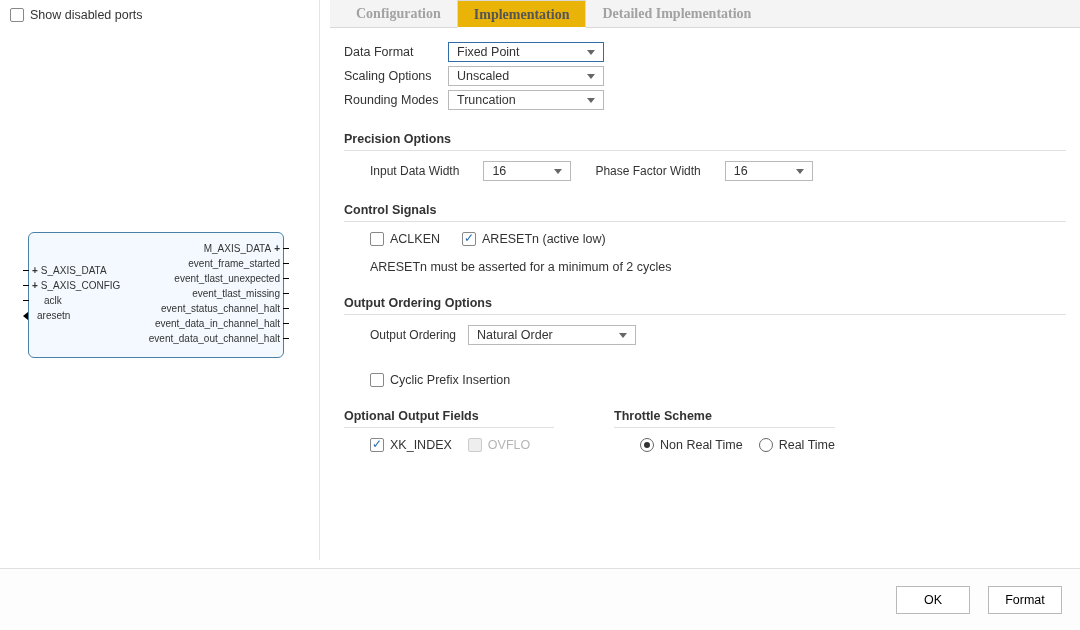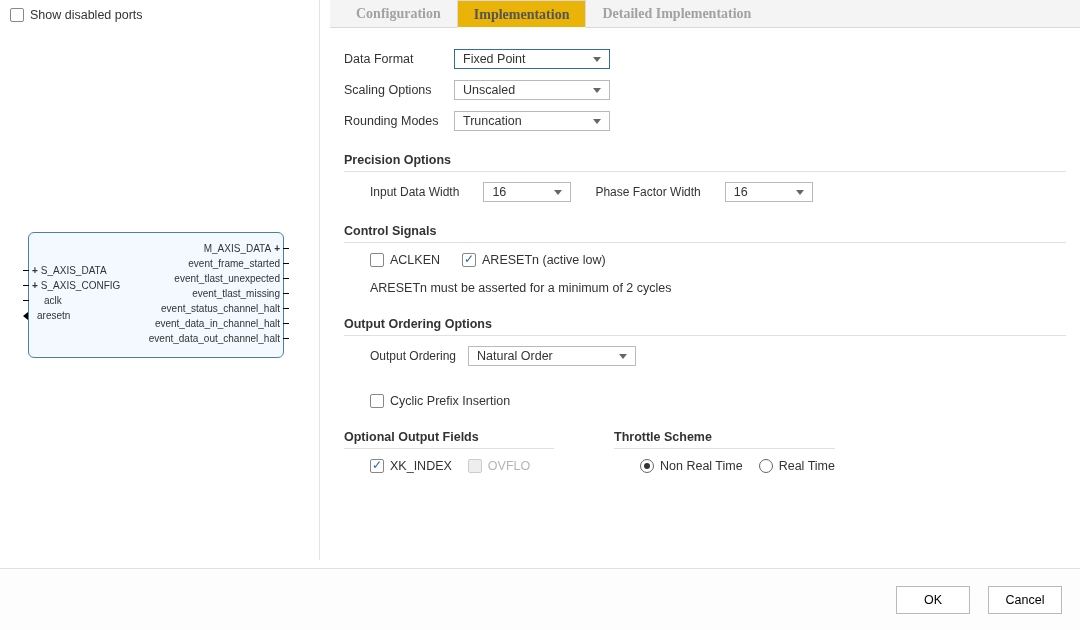--- a/index.html
+++ b/index.html
@@ -21,21 +21,21 @@
 .ip-ports-left .pin { margin-left: -12px; }
 .ip-ports-right .pin { margin-right: -12px; }
 .plus { font-weight: bold; font-size: 10px; }
 .tri { display:inline-block; width:0; height:0; border-top:4px solid transparent; border-bottom:4px solid transparent; border-right:5px solid #000; margin-left:-12px; }
 
 .right-panel { position: absolute; left: 330px; top: 0; right: 0; bottom: 70px; padding: 0 10px 10px 10px; }
 .tabbar { display: flex; border-bottom: 1px solid #d9d9d9; background: #f4f4f4; height: 28px; margin-left: -10px; margin-right: -10px; padding-left: 10px;}
 .tab { padding: 6px 16px; font-size: 14px; font-weight: bold; color: #a2a2a2; cursor: pointer; font-family: Liberation Serif, serif; }
 .tab.active { background: #eab308; color: #555; border: 1px solid #d9d9d9; border-bottom: 1px solid #fff; margin-bottom: -1px; }
 
-.form-row { display: flex; align-items: center; margin-top: 11px; gap: 6px; }
+.form-row { display: flex; align-items: center; margin-top: 4px; }
 .form-label { width: 104px; font-size: 12.5px; }
 .select {
   border: 1px solid #b9b9b9; height: 20px; background: #fff;
   display: flex; align-items: center; justify-content: space-between;
   padding: 0 8px; font-size: 12.5px; min-width: 156px;
 }
 .select.highlight { border: 1.5px solid #2f6da4; }
 .chev { width: 0; height: 0; border-left: 4px solid transparent; border-right: 4px solid transparent; border-top: 5px solid #666; }
 
 .section-hd { font-weight: bold; font-size: 12.5px; margin-top: 22px; }
@@ -234,14 +234,14 @@
           </label>
         </div>
       </div>
     </div>
 
   </div>
 </div>
 
 <div class="footer">
   <button class="btn">OK</button>
-  <button class="btn">Cancel</button>
+  <button class="btn">Format</button>
 </div>
 
 </body></html>

